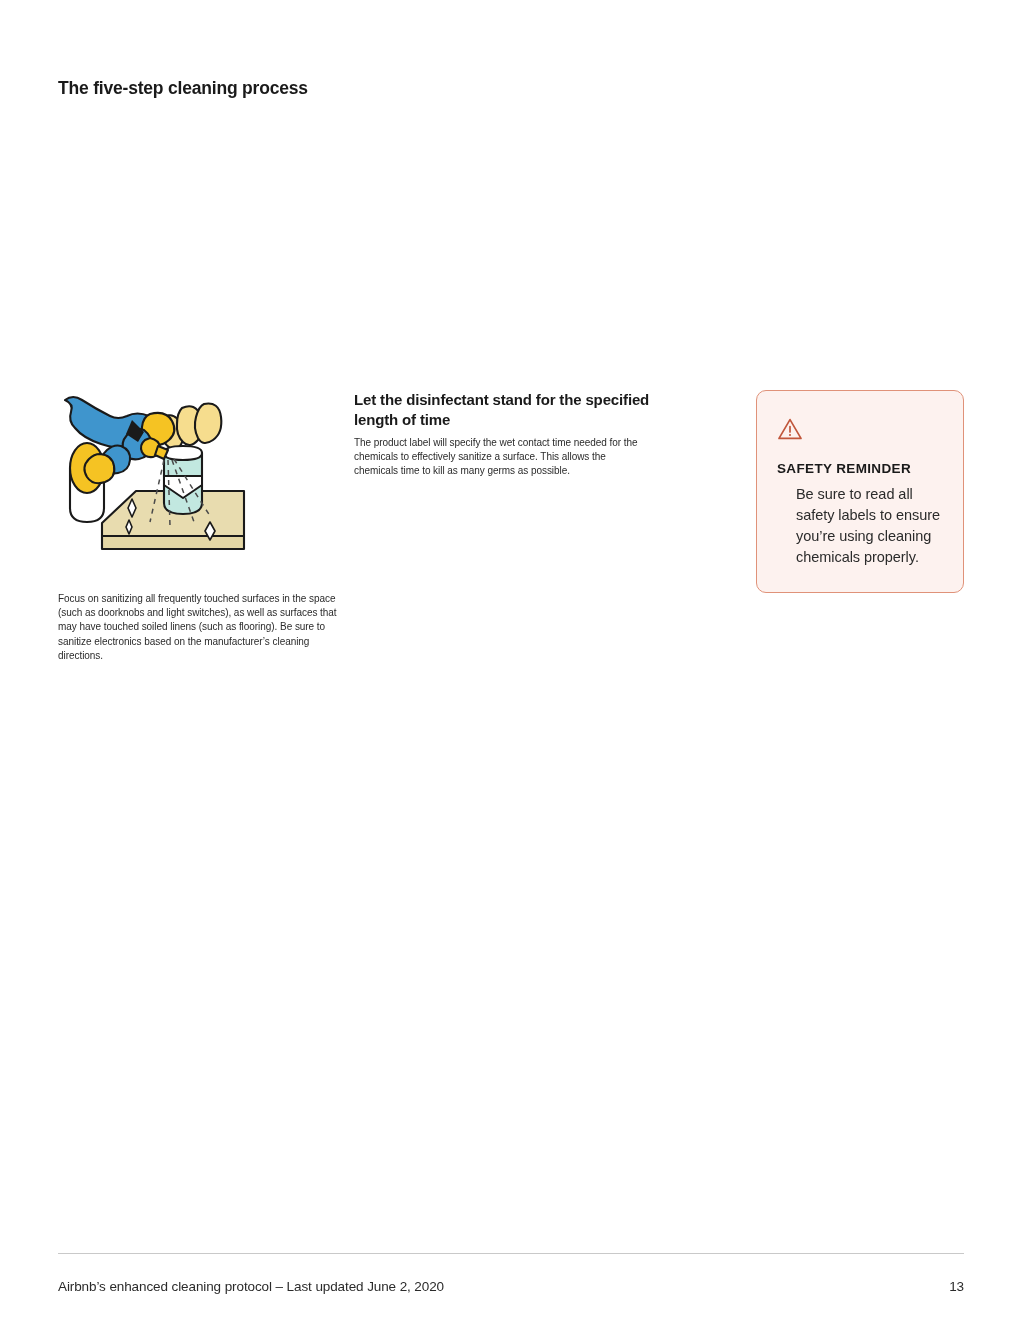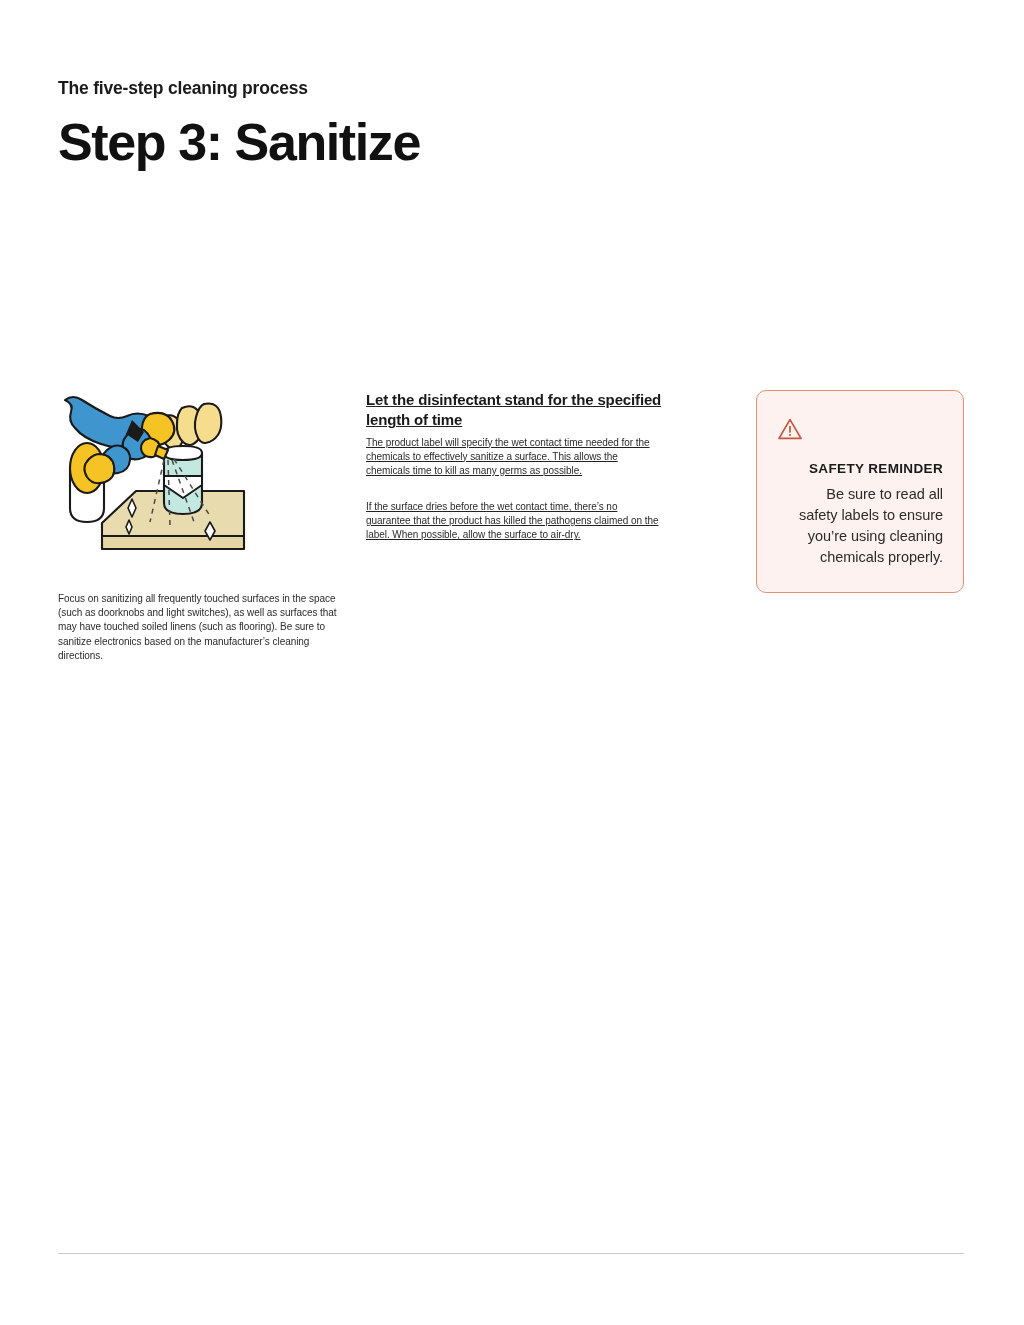--- a/index.html
+++ b/index.html
@@ -56,22 +56,22 @@
     width: 906px;
     height: 420px;
   }
 
   .col {
     position: absolute;
     top: 0;
   }
 
   .col-left   { left: 0px;   width: 292px; }
-  .col-mid    { left: 308px; width: 296px; text-decoration: underline; }
-  .col-right  { left: 698px; width: 208px; text-align: right; }
+  .col-mid    { left: 296px; width: 296px; }
+  .col-right  { left: 698px; width: 208px; }
 
   
   .illustration {
     width: 268px;
     height: 180px;
     position: relative;
     margin-bottom: 22px;
   }
   .illustration svg { display: block; }
 
@@ -153,21 +153,20 @@
     letter-spacing: -0.1px;
   }
 </style>
 </head>
 <body>
 
 <div class="page">
 
   <div class="header">
     <div class="eyebrow">The five-step cleaning process</div>
-    <h1 class="page-title">Step 3: Sanitize</h1>
   </div>
 
   <div class="content">
 
     <div class="col col-left">
 
       <div class="illustration">
         <svg width="268" height="180" viewBox="0 0 268 180" xmlns="http://www.w3.org/2000/svg">
           <g stroke="#1a1a1a" stroke-width="2.1" stroke-linejoin="round" stroke-linecap="round">
 
@@ -233,21 +232,20 @@
     </div>
 
     <div class="col col-mid">
 
       <div class="block">
         <div class="block-title">Let the disinfectant stand for the specified length of time</div>
         <p class="block-body">The product label will specify the wet contact time needed for the chemicals to effectively sanitize a surface. This allows the chemicals time to kill as many germs as possible.</p>
       </div>
 
       <div class="block">
-        <p class="block-body">If the surface dries before the wet contact time, there’s no guarantee that the product has killed the pathogens claimed on the label. When possible, allow the surface to air-dry.</p>
       </div>
 
     </div>
 
     <div class="col col-right">
 
       <div class="callout">
 
         <div class="callout-icon">
           <svg width="26" height="24" viewBox="0 0 26 24" xmlns="http://www.w3.org/2000/svg">
@@ -261,14 +259,18 @@
 
         <p class="callout-body">Be sure to read all safety labels to ensure you’re using cleaning chemicals properly.</p>
       </div>
 
     </div>
 
   </div>
 
   <div class="footer-rule"></div>
 
+  <div class="footer">
+    <span>Airbnb’s enhanced cleaning protocol – Last updated June 2, 2020</span>
+    <span>13</span>
+  </div>
 
 </div>
 
 </body></html>

